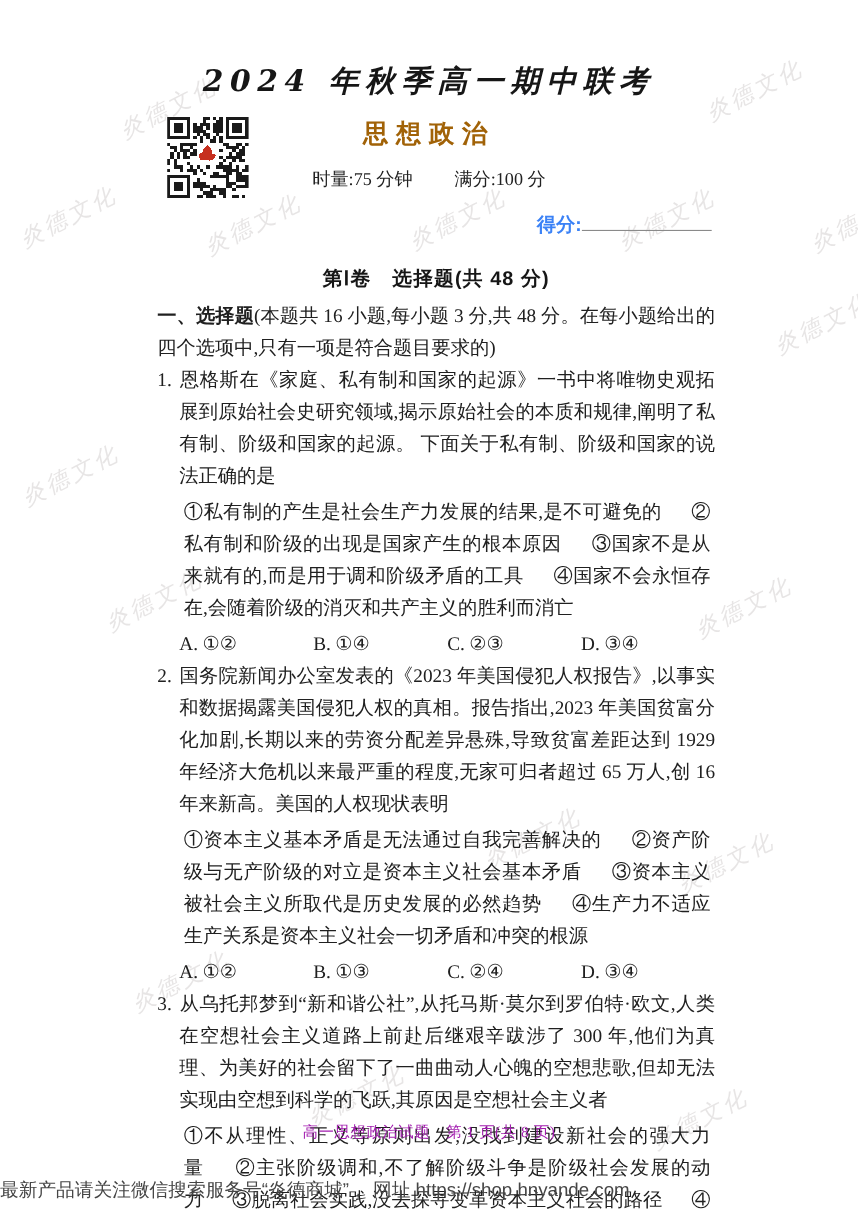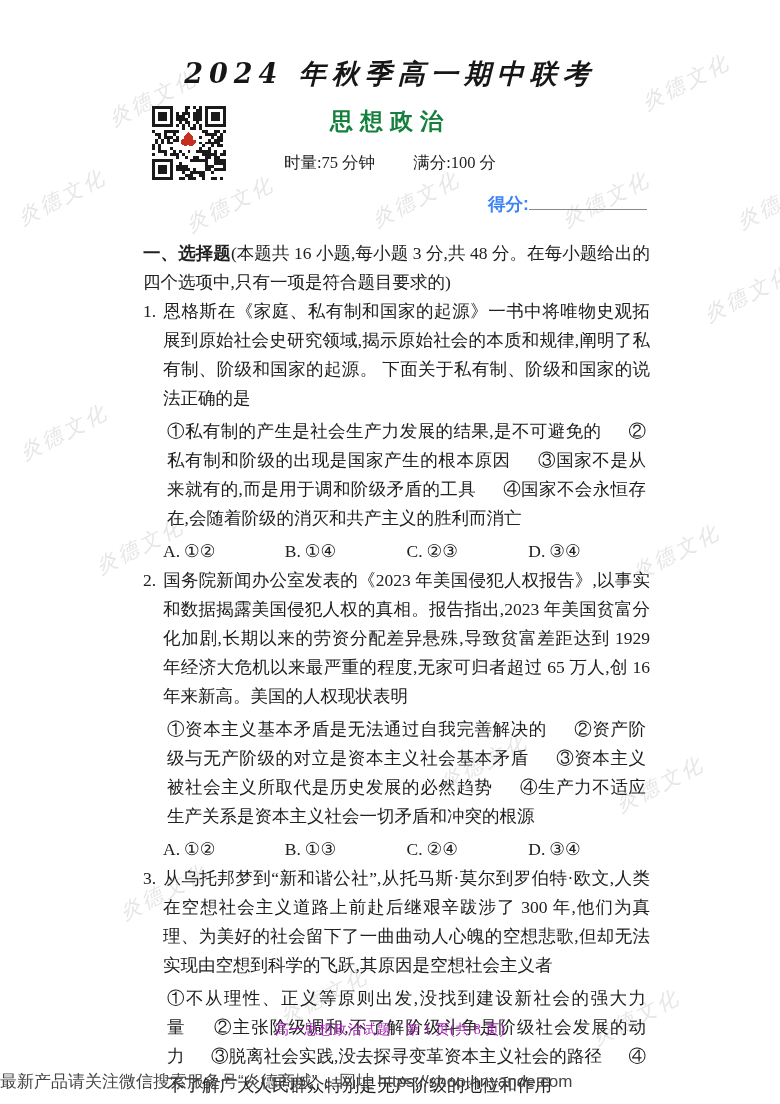--- a/index.html
+++ b/index.html
@@ -18,21 +18,21 @@
   .layer{position:relative;z-index:1;}
   .exam-title{
     position:absolute;top:56px;left:0;width:100%;text-align:center;
     font-family:"DejaVu Serif",serif;font-weight:bold;font-style:italic;
     font-size:27px;letter-spacing:6px;color:#161616;
   }
   .qr-box{position:absolute;top:106px;left:152px;width:74px;height:74px;}
   .subject{
     position:absolute;top:106px;left:0;width:100%;text-align:center;
     font-family:"Liberation Sans",sans-serif;font-weight:bold;
-    font-size:23px;letter-spacing:7px;color:#15803d;
+    font-size:23px;letter-spacing:7px;color:#a16207;
   }
   .meta-line{
     position:absolute;top:152px;left:0;width:100%;text-align:center;
     font-size:16.5px;color:#222;
   }
   .meta-line .gap{display:inline-block;width:38px;}
   .score-row{
     position:absolute;top:192px;left:488px;
     font-family:"Liberation Sans",sans-serif;font-weight:bold;
     font-size:17.5px;color:#3b82f6;white-space:nowrap;
@@ -304,20 +304,21 @@
 
   <div class="meta-line">
     <span>时量:75 分钟</span><span class="gap"></span><span>满分:100 分</span>
   </div>
 
   <div class="score-row">
     <span>得分:</span><span class="score-line"></span>
   </div>
 
   <div class="content">
+    <div class="part-title">第Ⅰ卷　选择题(共 48 分)</div>
     <div class="instructions">
       <span class="lead">一、选择题</span><span>(本题共 16 小题,每小题 3 分,共 48 分。在每小题给出的四个选项中,只有一项是符合题目要求的)</span>
     </div>
     <div id="questions">
         <div class="question">
           <p class="q-stem"><span class="q-num">1.</span>恩格斯在《家庭、私有制和国家的起源》一书中将唯物史观拓展到原始社会史研究领域,揭示原始社会的本质和规律,阐明了私有制、阶级和国家的起源。 下面关于私有制、阶级和国家的说法正确的是</p>
           <p class="q-statements">①私有制的产生是社会生产力发展的结果,是不可避免的　 ②私有制和阶级的出现是国家产生的根本原因　 ③国家不是从来就有的,而是用于调和阶级矛盾的工具　 ④国家不会永恒存在,会随着阶级的消灭和共产主义的胜利而消亡</p>
           <div class="q-options">
             <span class="opt"><span class="opt-label">A.</span><span>①②</span></span>
             <span class="opt"><span class="opt-label">B.</span><span>①④</span></span>

